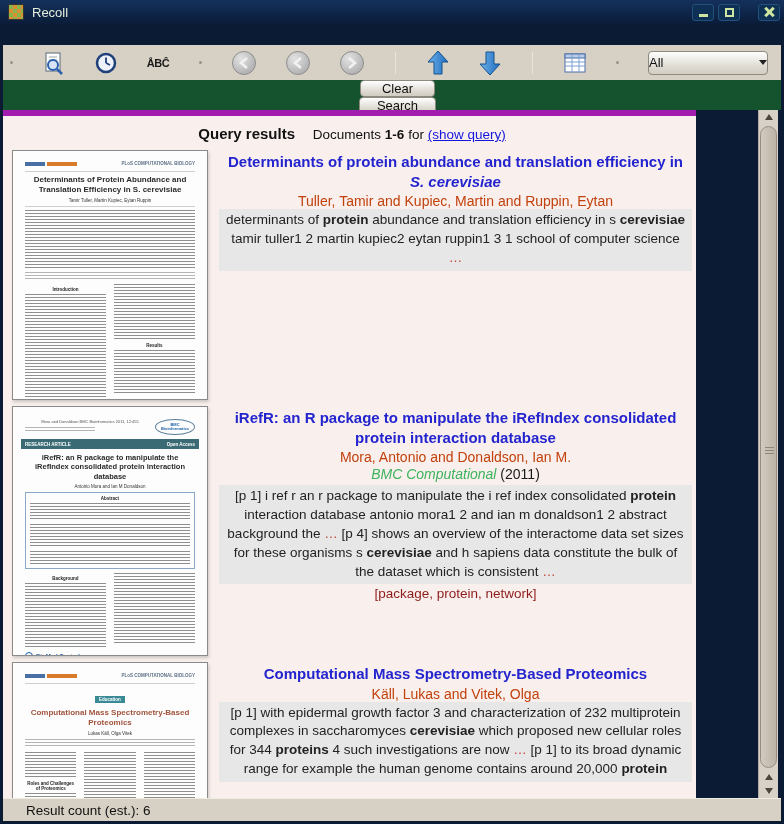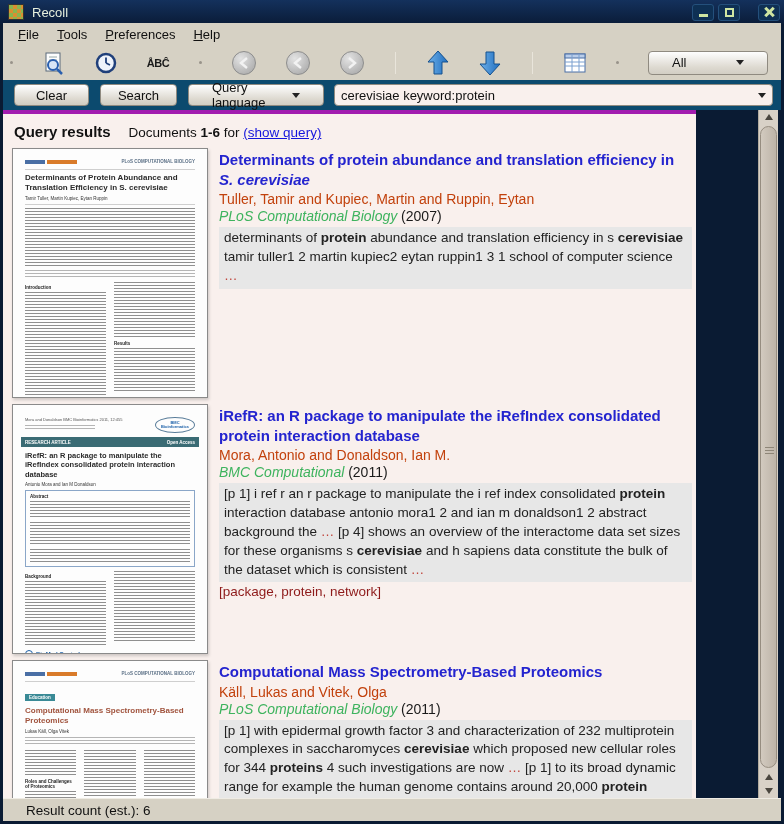--- a/index.html
+++ b/index.html
@@ -24,36 +24,36 @@
   .menu-item{padding:2px 9px;}
   .su{text-decoration:underline;}
 
   
   .toolbar{position:absolute;top:45px;left:3px;right:3px;height:35px;background:#d6d1c4;display:flex;align-items:center;padding-left:2px;gap:20px;}
   .grip{width:3px;height:3px;border-radius:50%;background:#98938a;margin:0 5px;}
   .tsep{width:1px;height:22px;background:#a59f93;border-right:1px solid #e9e5db;margin:0 6px;}
   .tbtn{width:28px;height:28px;display:flex;align-items:center;justify-content:center;margin:0 2px;}
   .spell{font-size:11px;font-weight:bold;color:#1a1a1a;letter-spacing:-0.5px;}
   .navcirc{width:24px;height:24px;border-radius:50%;background:radial-gradient(circle at 35% 30%,#e3e3e3,#a2a2a2);border:1px solid #8d8d8d;display:flex;align-items:center;justify-content:center;margin:0 5px;}
-  .combo{height:24px;background:linear-gradient(#fefefe,#ddd9d0 70%,#d2cec4);border:1px solid #8f8a80;border-radius:4px;display:flex;align-items:center;padding:0 23px;font-size:13px;color:#111;justify-content:space-between;}
+  .combo{height:24px;background:linear-gradient(#fefefe,#ddd9d0 70%,#d2cec4);border:1px solid #8f8a80;border-radius:4px;display:flex;align-items:center;padding:0 0;font-size:13px;color:#111;justify-content:space-between;}
   .combo .chev{margin-left:auto;}
   .chev{width:0;height:0;border-left:4px solid transparent;border-right:4px solid transparent;border-top:5px solid #222;}
   .filter-combo{width:120px;margin-left:4px;}
 
   
-  .searchbar{position:absolute;top:80px;left:3px;right:3px;height:30px;background:#0c4a6e;display:flex;align-items:center;}
+  .searchbar{position:absolute;top:80px;left:3px;right:3px;height:30px;background:#14532d;display:flex;align-items:center;flex-direction:column;}
   .pbtn{height:22px;background:linear-gradient(#ffffff,#ddd9d0 70%,#d0ccc2);border:1px solid #8f8a80;border-radius:4px;font-size:13px;color:#111;display:flex;align-items:center;justify-content:center;}
   .btn-clear{width:75px;margin-left:11px;}
   .btn-search{width:77px;margin-left:11px;}
   .mode-combo{width:136px;margin-left:11px;height:22px;}
   .query-combo{flex:1;margin:0 8px 0 10px;height:22px;background:#f9f0ed;border:1px solid #8f8a80;border-radius:4px;display:flex;align-items:center;padding:0 6px;font-size:13px;color:#111;}
   .query-combo .chev{margin-left:auto;}
 
   
-  .viewport{position:absolute;top:110px;left:3px;width:693px;height:688px;background:#f9f0ed;border-top:4px solid #a21caf;overflow:hidden;}
+  .viewport{position:absolute;top:110px;left:3px;width:693px;height:688px;background:#f9f0ed;border-top:6px solid #a21caf;overflow:hidden;text-align:center;}
   .res-header{padding:9px 6px 8px 11px;font-size:13.5px;color:#111;}
   .res-header .qr{font-size:15px;font-weight:bold;margin-right:14px;}
   .res-header b{font-weight:bold;}
   .showq{color:#1515dd;text-decoration:underline;}
 
   .row{display:flex;padding:0 4px 6px 9px;}
   .thumb-wrap{width:200px;flex:none;}
   .mini{position:relative;width:196px;height:250px;background:#fdfdfd;border:1px solid #8a8a8a;box-shadow:1px 2px 3px rgba(0,0,0,.18);overflow:hidden;padding:9px 12px;font-family:"Liberation Sans",sans-serif;}
   .fl{background:repeating-linear-gradient(to bottom,#8f8f8f 0,#8f8f8f 1px,transparent 1px,transparent 3px);}
   .fll{background:repeating-linear-gradient(to bottom,#b5b5b5 0,#b5b5b5 1px,transparent 1px,transparent 3px);}
@@ -111,26 +111,20 @@
         <div class="wb-min"></div>
       </div>
     <div class="winbtn">
         <div class="wb-max"></div>
       </div>
     <div class="winbtn close">
         <div class="wb-x"></div>
       </div>
   </div>
 
-  <div class="menubar">
-    <div class="menu-item"><span class="su">F</span><span>ile</span></div>
-    <div class="menu-item"><span class="su">T</span><span>ools</span></div>
-    <div class="menu-item"><span class="su">P</span><span>references</span></div>
-    <div class="menu-item"><span class="su">H</span><span>elp</span></div>
-  </div>
 
   <div class="toolbar">
     <div class="grip"></div>
 
     <div class="tbtn">
       <svg width="24" height="24" viewBox="0 0 24 24">
         <rect x="4" y="2" width="14" height="18" fill="#fdfdfd" stroke="#5a6a7a"></rect>
         <line x1="7" y1="6" x2="15" y2="6" stroke="#9aa" stroke-width="1"></line>
         <line x1="7" y1="9" x2="15" y2="9" stroke="#9aa" stroke-width="1"></line>
         <circle cx="11" cy="14" r="5" fill="rgba(210,225,245,0.85)" stroke="#2a5fae" stroke-width="2"></circle>
@@ -261,23 +255,20 @@
               <div class="m-sec">Results</div>
               <div class="fl" style="height:44px;"></div>
             </div>
           </div>
 
         </div>
       </div>
       <div class="res-text">
         <div class="res-title"><span>Determinants of protein abundance and translation efficiency in </span><span class="si">S. cerevisiae</span></div>
         <div class="res-authors">Tuller, Tamir and Kupiec, Martin and Ruppin, Eytan</div>
-        <div class="res-journal">
-          <span class="jname">PLoS Computational Biology</span><span class="jyear"> (2007)</span>
-        </div>
         <div class="res-snippet"><span>determinants of </span><span class="sb">protein</span><span> abundance and translation efficiency in s </span><span class="sb">cerevisiae</span><span> tamir tuller1 2 martin kupiec2 eytan ruppin1 3 1 school of computer science </span><span class="se">…</span></div>
       </div>
     </div>
 
     <div class="row">
       <div class="thumb-wrap">
         <div class="mini" style="padding-top:12px;">
           <div style="display:flex;">
             <div style="flex:1;">
               <div class="m-auth" style="font-size:4px;color:#555;">Mora and Donaldson BMC Bioinformatics 2011, 12:455</div>
@@ -351,23 +342,20 @@
             <div class="col">
               <div class="fl" style="height:86px;"></div>
 
             </div>
           </div>
         </div>
       </div>
       <div class="res-text">
         <div class="res-title"><span>Computational Mass Spectrometry-Based Proteomics</span></div>
         <div class="res-authors">Käll, Lukas and Vitek, Olga</div>
-        <div class="res-journal">
-          <span class="jname">PLoS Computational Biology</span><span class="jyear"> (2011)</span>
-        </div>
         <div class="res-snippet"><span>[p 1] with epidermal growth factor 3 and characterization of 232 multiprotein complexes in saccharomyces </span><span class="sb">cerevisiae</span><span> which proposed new cellular roles for 344 </span><span class="sb">proteins</span><span> 4 such investigations are now </span><span class="se">…</span><span>  [p 1] to its broad dynamic range for example the human genome contains around 20,000 </span><span class="sb">protein</span></div>
       </div>
     </div>
   </div>
 
   <div class="vscroll">
     <div class="sb-arrow" style="top:0;">
         <div class="tri-up"></div>
       </div>
     <div class="sb-thumb">

